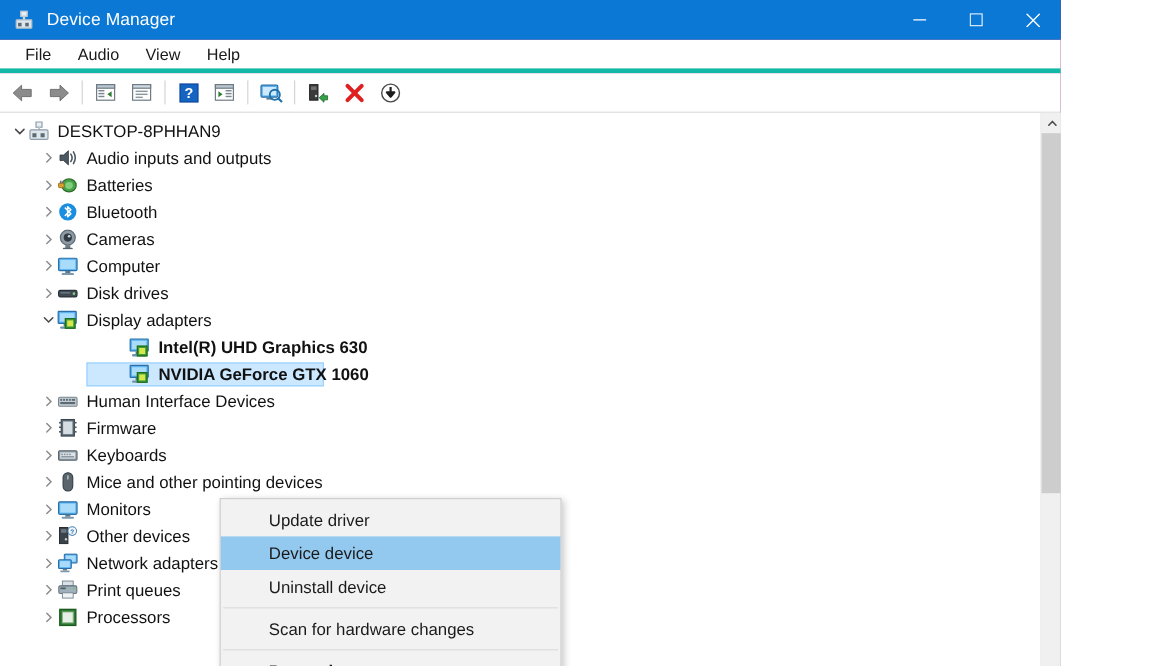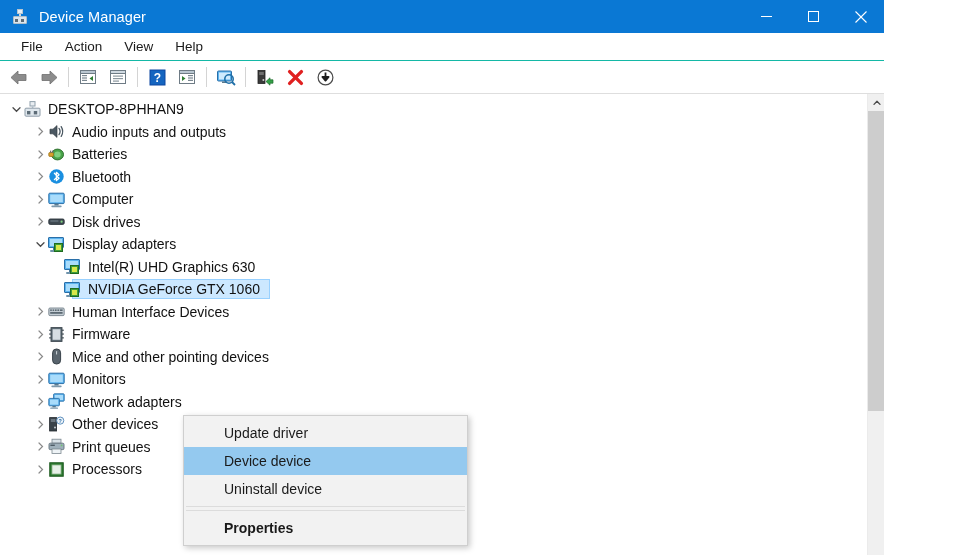--- a/index.html
+++ b/index.html
@@ -76,21 +76,21 @@
   }
   .win-btn svg { display: block; }
 
   
   .menubar {
     height: 28px;
     background: #ffffff;
     display: flex;
     align-items: center;
     padding-left: 10px;
-    border-bottom: 1px solid #14b8a6;
+    border-bottom: 4px solid #14b8a6;
     user-select: none;
   }
   .menu-item {
     font-size: 13.5px;
     color: #1a1a1a;
     padding: 3px 11px;
     cursor: default;
     white-space: nowrap;
   }
 
@@ -147,21 +147,21 @@
   }
   .row .ico {
     width: 17px; height: 17px;
     flex: none;
     margin-right: 7px;
     position: relative;
   }
   .row .lbl { padding-right: 6px; }
   .row.lvl0 { padding-left: 8px; align-items: center; }
   .row.lvl1 { padding-left: 32px; align-items: center; }
-  .row.lvl2 { padding-left: 64px; }
+  .row.lvl2 { padding-left: 108px; font-weight: bold; }
   .row.selected .sel-box {
     position: absolute;
     left: 72px;
     top: 1px;
     height: 20px;
     background: #cce8ff;
     border: 1px solid #99d1ff;
     z-index: 0;
   }
   .row.selected .ico, .row.selected .lbl { position: relative; z-index: 1; }
@@ -287,21 +287,21 @@
         <svg width="12" height="12" viewBox="0 0 12 12">
           <line x1="0.5" y1="0.5" x2="11.5" y2="11.5" stroke="#ffffff" stroke-width="1.1"></line>
           <line x1="11.5" y1="0.5" x2="0.5" y2="11.5" stroke="#ffffff" stroke-width="1.1"></line>
         </svg>
       </div>
     </div>
   </div>
 
   <div class="menubar">
     <div class="menu-item">File</div>
-    <div class="menu-item">Action</div>
+    <div class="menu-item">Audio</div>
     <div class="menu-item">View</div>
     <div class="menu-item">Help</div>
   </div>
 
   <div class="toolbar">
 
     <div class="tb-btn">
       <svg width="20" height="17" viewBox="0 0 20 17">
         <path d="M9 2 L2 8.5 L9 15 L9 11.5 L17 11.5 L17 5.5 L9 5.5 Z" fill="#8c8c8c" stroke="#6e6e6e" stroke-width="0.8" stroke-linejoin="round"></path>
       </svg>
@@ -458,20 +458,37 @@
         </span>
         <span class="ico">
           <svg width="17" height="17" viewBox="0 0 17 17">
             <circle cx="8.5" cy="8.5" r="7.2" fill="#1a8fe0"></circle>
             <path d="M6.4 5.3 L11 10.2 L8.4 12.6 L8.4 4.3 L11 6.8 L6.4 11.6" fill="none" stroke="#ffffff" stroke-width="1.3" stroke-linejoin="round" stroke-linecap="round"></path>
           </svg>
         </span>
         <span class="lbl">Bluetooth</span>
       </div>
 
+      <div class="row lvl1">
+        <span class="chev">
+          <svg width="9" height="9" viewBox="0 0 9 9">
+            <path d="M3 1 L6.5 4.5 L3 8" fill="none" stroke="#8a8a8a" stroke-width="1.2" stroke-linecap="round"></path>
+          </svg>
+        </span>
+        <span class="ico">
+          <svg width="17" height="17" viewBox="0 0 17 17">
+            <circle cx="8.5" cy="7" r="6.2" fill="#8d9aa4" stroke="#5d6b75" stroke-width="1"></circle>
+            <circle cx="8.5" cy="7" r="3.4" fill="#2f3a42"></circle>
+            <circle cx="9.6" cy="5.9" r="1.1" fill="#cdd8e0"></circle>
+            <rect x="6.4" y="13" width="4.2" height="3" fill="#6f7d87"></rect>
+            <rect x="4.4" y="15.4" width="8.2" height="1.4" rx="0.6" fill="#55636c"></rect>
+          </svg>
+        </span>
+        <span class="lbl">Cameras</span>
+      </div>
 
       <div class="row lvl1">
         <span class="chev">
           <svg width="9" height="9" viewBox="0 0 9 9">
             <path d="M3 1 L6.5 4.5 L3 8" fill="none" stroke="#8a8a8a" stroke-width="1.2" stroke-linecap="round"></path>
           </svg>
         </span>
         <span class="ico">
           <svg width="17" height="17" viewBox="0 0 17 17">
             <rect x="0.8" y="2.2" width="15.4" height="10.4" rx="1" fill="#5bb3ef" stroke="#2a6fa8" stroke-width="1"></rect>
@@ -581,20 +598,39 @@
             <rect x="1.2" y="7.4" width="2" height="1.3" fill="#4a555d"></rect>
             <rect x="1.2" y="11.2" width="2" height="1.3" fill="#4a555d"></rect>
             <rect x="13.8" y="3.6" width="2" height="1.3" fill="#4a555d"></rect>
             <rect x="13.8" y="7.4" width="2" height="1.3" fill="#4a555d"></rect>
             <rect x="13.8" y="11.2" width="2" height="1.3" fill="#4a555d"></rect>
           </svg>
         </span>
         <span class="lbl">Firmware</span>
       </div>
 
+      <div class="row lvl1">
+        <span class="chev">
+          <svg width="9" height="9" viewBox="0 0 9 9">
+            <path d="M3 1 L6.5 4.5 L3 8" fill="none" stroke="#8a8a8a" stroke-width="1.2" stroke-linecap="round"></path>
+          </svg>
+        </span>
+        <span class="ico">
+          <svg width="17" height="17" viewBox="0 0 17 17">
+            <rect x="0.8" y="4.6" width="15.4" height="8" rx="1" fill="#8d99a2" stroke="#5a666e" stroke-width="0.9"></rect>
+            <rect x="2.2" y="6" width="12.6" height="5.2" fill="#dde3e8"></rect>
+            <rect x="3" y="7" width="1.5" height="1.3" fill="#8d99a2"></rect>
+            <rect x="5.2" y="7" width="1.5" height="1.3" fill="#8d99a2"></rect>
+            <rect x="7.4" y="7" width="1.5" height="1.3" fill="#8d99a2"></rect>
+            <rect x="9.6" y="7" width="1.5" height="1.3" fill="#8d99a2"></rect>
+            <rect x="3" y="9" width="10.8" height="1.3" fill="#8d99a2"></rect>
+          </svg>
+        </span>
+        <span class="lbl">Keyboards</span>
+      </div>
 
 
       <div class="row lvl1">
         <span class="chev">
           <svg width="9" height="9" viewBox="0 0 9 9">
             <path d="M3 1 L6.5 4.5 L3 8" fill="none" stroke="#8a8a8a" stroke-width="1.2" stroke-linecap="round"></path>
           </svg>
         </span>
         <span class="ico">
           <svg width="17" height="17" viewBox="0 0 17 17">
@@ -613,20 +649,38 @@
         </span>
         <span class="ico">
           <svg width="17" height="17" viewBox="0 0 17 17">
             <rect x="0.8" y="2.2" width="15.4" height="10.4" rx="1" fill="#5bb3ef" stroke="#2a6fa8" stroke-width="1"></rect>
             <rect x="2.2" y="3.6" width="12.6" height="7.6" fill="#a9dcfb"></rect>
             <rect x="6.4" y="12.8" width="4.2" height="1.8" fill="#5a7a8e"></rect>
             <rect x="3.4" y="14.6" width="10.2" height="1.6" rx="0.7" fill="#7d98ab"></rect>
           </svg>
         </span>
         <span class="lbl">Monitors</span>
+      </div>
+
+      <div class="row lvl1">
+        <span class="chev">
+          <svg width="9" height="9" viewBox="0 0 9 9">
+            <path d="M3 1 L6.5 4.5 L3 8" fill="none" stroke="#8a8a8a" stroke-width="1.2" stroke-linecap="round"></path>
+          </svg>
+        </span>
+        <span class="ico">
+          <svg width="17" height="17" viewBox="0 0 17 17">
+            <rect x="1.6" y="1.6" width="7" height="13.4" fill="#3a434a" stroke="#242a2f" stroke-width="0.8"></rect>
+            <rect x="2.8" y="3" width="4.6" height="3" fill="#6c7780"></rect>
+            <circle cx="7" cy="11.4" r="1" fill="#c6ced4"></circle>
+            <circle cx="12.2" cy="4.6" r="3.6" fill="#eef4f9" stroke="#4f86b8" stroke-width="0.9"></circle>
+            <text x="12.2" y="7" font-family="Liberation Sans, sans-serif" font-size="5.4" font-weight="bold" fill="#2a6fa8" text-anchor="middle">?</text>
+          </svg>
+        </span>
+        <span class="lbl">Other devices</span>
       </div>
 
       <div class="row lvl1">
         <span class="chev">
           <svg width="9" height="9" viewBox="0 0 9 9">
             <path d="M3 1 L6.5 4.5 L3 8" fill="none" stroke="#8a8a8a" stroke-width="1.2" stroke-linecap="round"></path>
           </svg>
         </span>
         <span class="ico">
           <svg width="17" height="17" viewBox="0 0 17 17">
@@ -642,38 +696,20 @@
       </div>
 
       <div class="row lvl1">
         <span class="chev">
           <svg width="9" height="9" viewBox="0 0 9 9">
             <path d="M3 1 L6.5 4.5 L3 8" fill="none" stroke="#8a8a8a" stroke-width="1.2" stroke-linecap="round"></path>
           </svg>
         </span>
         <span class="ico">
           <svg width="17" height="17" viewBox="0 0 17 17">
-            <rect x="1.6" y="1.6" width="7" height="13.4" fill="#3a434a" stroke="#242a2f" stroke-width="0.8"></rect>
-            <rect x="2.8" y="3" width="4.6" height="3" fill="#6c7780"></rect>
-            <circle cx="7" cy="11.4" r="1" fill="#c6ced4"></circle>
-            <circle cx="12.2" cy="4.6" r="3.6" fill="#eef4f9" stroke="#4f86b8" stroke-width="0.9"></circle>
-            <text x="12.2" y="7" font-family="Liberation Sans, sans-serif" font-size="5.4" font-weight="bold" fill="#2a6fa8" text-anchor="middle">?</text>
-          </svg>
-        </span>
-        <span class="lbl">Other devices</span>
-      </div>
-
-      <div class="row lvl1">
-        <span class="chev">
-          <svg width="9" height="9" viewBox="0 0 9 9">
-            <path d="M3 1 L6.5 4.5 L3 8" fill="none" stroke="#8a8a8a" stroke-width="1.2" stroke-linecap="round"></path>
-          </svg>
-        </span>
-        <span class="ico">
-          <svg width="17" height="17" viewBox="0 0 17 17">
             <rect x="4" y="1.2" width="9" height="4" fill="#d9e2e8" stroke="#7b8890" stroke-width="0.8"></rect>
             <rect x="1" y="5.2" width="15" height="6.4" rx="1.2" fill="#9fb0bb" stroke="#63727c" stroke-width="0.9"></rect>
             <rect x="2.4" y="6.6" width="4.4" height="1.4" fill="#4d5b65"></rect>
             <circle cx="13.6" cy="7.4" r="0.9" fill="#6fc46f"></circle>
             <rect x="4" y="11" width="9" height="4.4" fill="#eef3f6" stroke="#7b8890" stroke-width="0.8"></rect>
           </svg>
         </span>
         <span class="lbl">Print queues</span>
       </div>
 
@@ -701,18 +737,19 @@
         </svg>
       </div>
       <div class="sb-thumb"></div>
     </div>
 
     <div class="ctxmenu">
       <div class="ctx-item">Update driver</div>
       <div class="ctx-item highlight">Device device</div>
       <div class="ctx-item">Uninstall device</div>
       <div class="ctx-sep"></div>
+      <div class="ctx-item">Scan for hardware changes</div>
       <div class="ctx-sep"></div>
       <div class="ctx-item bold">Properties</div>
     </div>
 
   </div>
 </div>
 
 </body></html>

